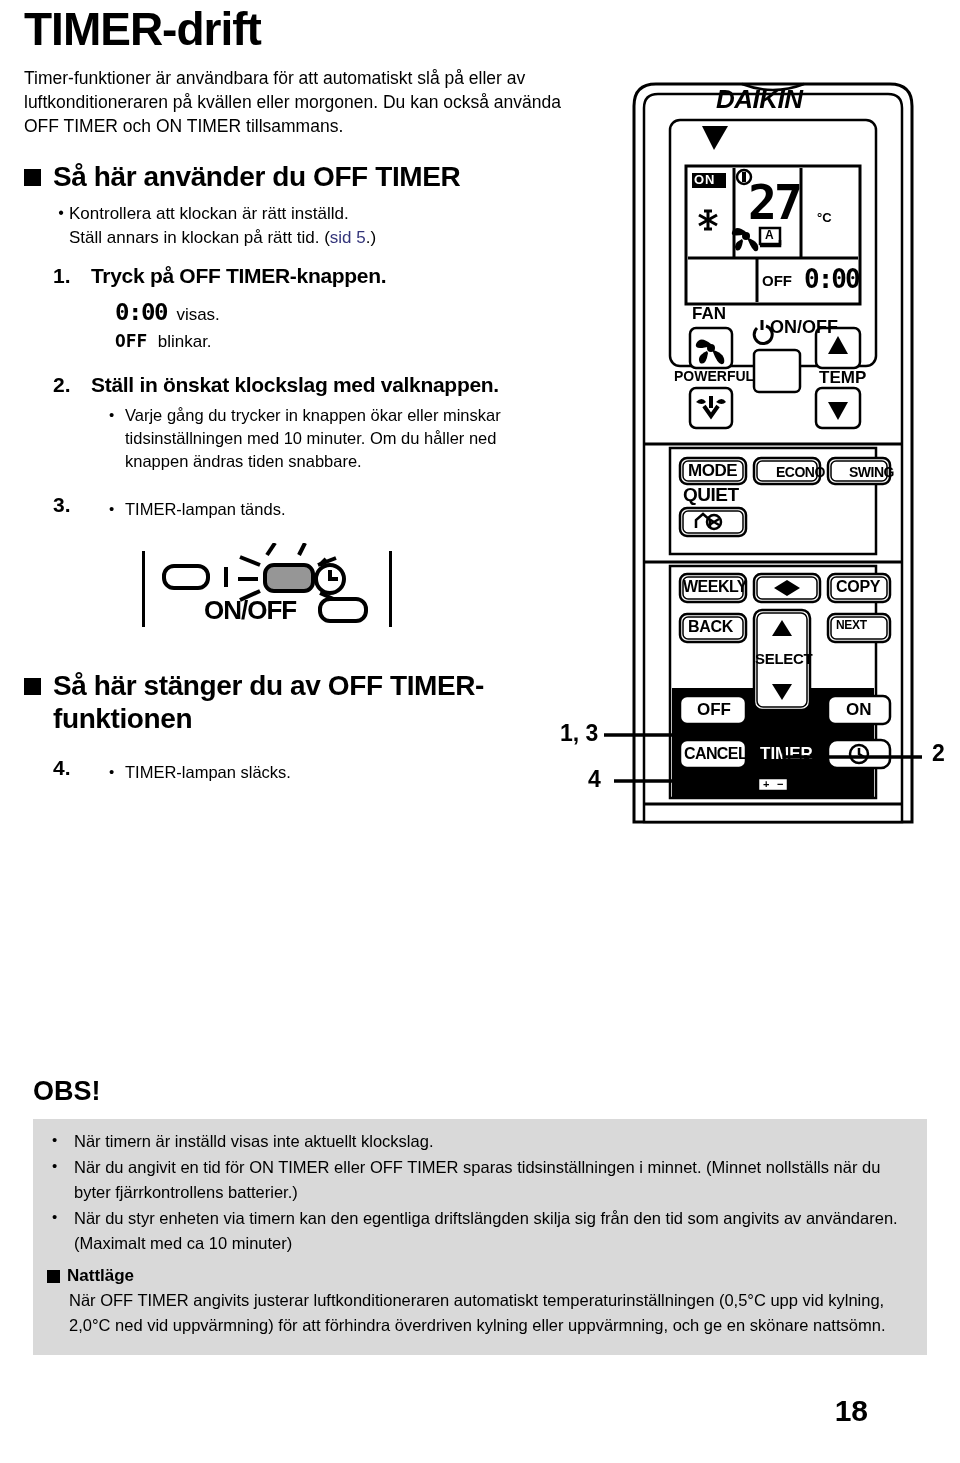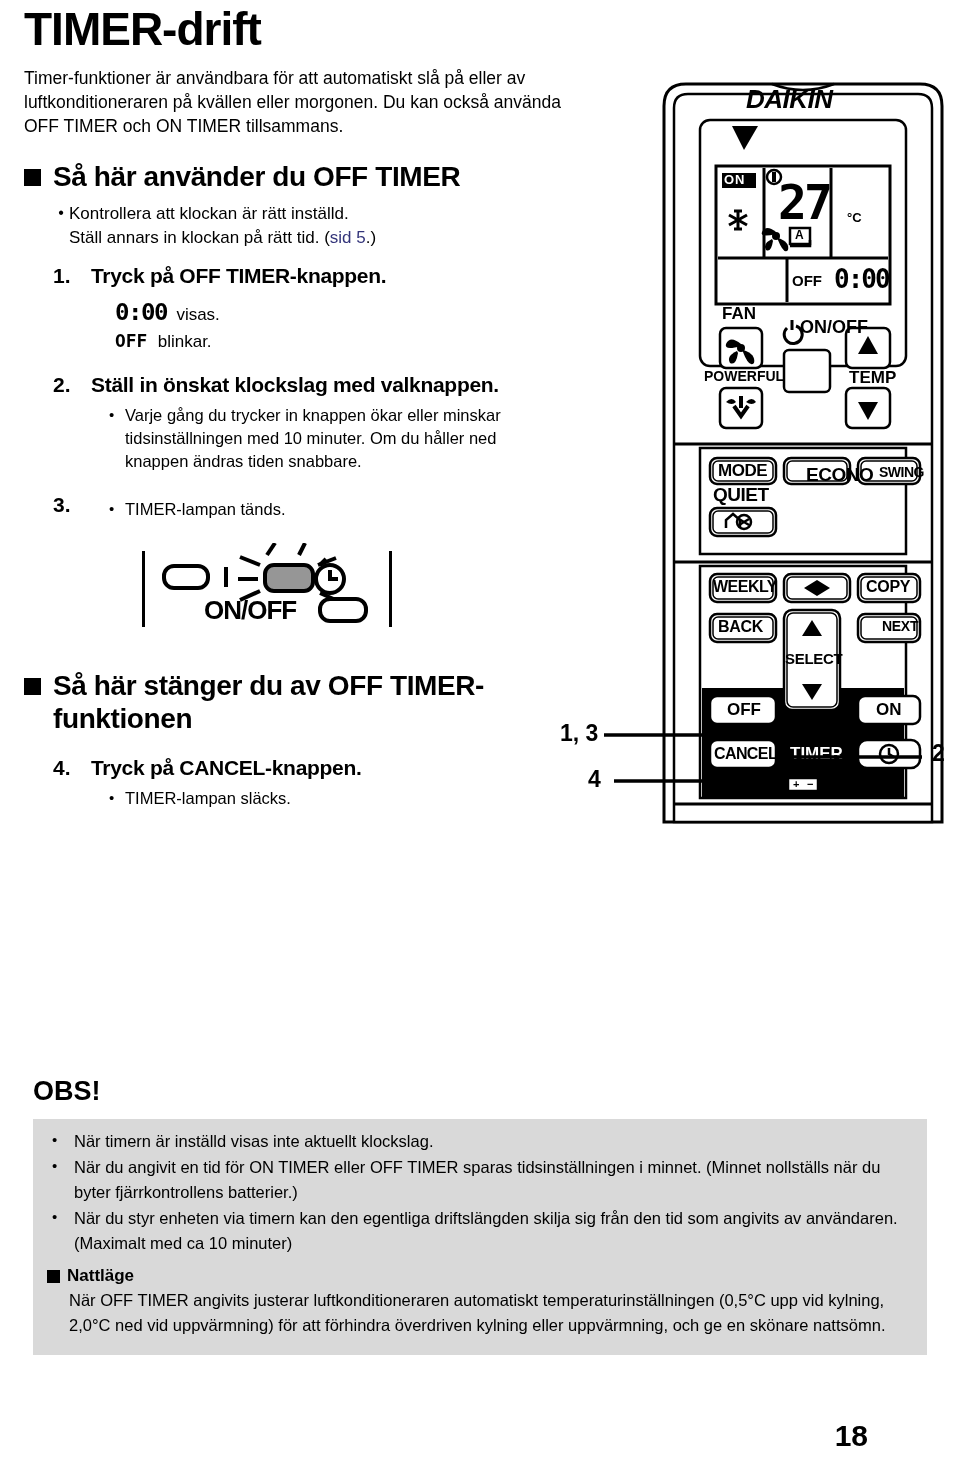--- a/index.html
+++ b/index.html
@@ -60,41 +60,41 @@
   .lcd-glyph.small{font-size:17px;letter-spacing:0px;}
   .lcd-label{font-size:17px;margin-left:12px;}
 
   
   .lamp-wrap{position:relative;margin-top:22px;margin-left:118px;width:250px;height:92px;}
   .lamp-bar{position:absolute;top:8px;width:3px;height:76px;background:#000;}
   .lamp-bar.l{left:0;}
   .lamp-bar.r{right:0;}
 
   
-  .remote{position:absolute;left:654px;top:74px;width:298px;height:752px;text-decoration:underline;}
+  .remote{position:absolute;left:624px;top:74px;width:298px;height:752px;text-decoration:underline;}
 
   
   .callout{position:absolute;font-size:23px;font-weight:bold;}
 
   
   .obs-head{position:absolute;left:33px;top:1076px;font-size:27px;font-weight:bold;}
   .obs-box{
     position:absolute;left:33px;top:1119px;width:894px;
     background:#d9d9d9;padding:10px 14px 16px 14px;box-sizing:border-box;
   }
   .obs-row{display:flex;margin-bottom:1px;}
   .obs-dot{flex:0 0 22px;font-size:15px;line-height:1.52;padding-left:5px;}
   .obs-txt{font-size:16.5px;line-height:1.52;}
 
   .nat-head{display:flex;align-items:center;margin-top:10px;}
   .nat-sq{width:13px;height:13px;background:#000;margin-right:7px;flex:0 0 13px;}
   .nat-title{font-size:17px;font-weight:bold;}
   .nat-body{font-size:16.5px;line-height:1.52;padding-left:22px;margin-top:2px;}
 
-  .page-no{position:absolute;right:28px;bottom:10px;font-size:30px;font-weight:bold;}
+  .page-no{position:absolute;right:28px;bottom:35px;font-size:30px;font-weight:bold;}
 </style>
 </head>
 <body>
 
 <div class="page">
 
   <div class="left-col">
 
     <h1 class="title">TIMER-drift</h1>
 
@@ -189,21 +189,20 @@
 
     <div class="sec-head" style="margin-top:34px;">
       <div class="sq"></div>
       <div class="txt">Så här stänger du av OFF TIMER-funktionen</div>
     </div>
 
     <div style="padding-left:29px;">
       <div class="step" style="margin-top:20px;">
         <div class="step-num">4.</div>
         <div class="step-body">
-          <div class="step-title">Tryck på CANCEL-knappen.</div>
           <div class="sub-bullets">
             <div class="sub-row">
               <div class="sub-dot">•</div>
               <div class="sub-txt">TIMER-lampan släcks.</div>
             </div>
           </div>
         </div>
       </div>
     </div>
   </div>
@@ -364,28 +363,28 @@
 
     <div style="position:absolute;left:138px;top:198px;font-size:15px;font-weight:bold;letter-spacing:0px;">OFF</div>
     <div style="position:absolute;left:180px;top:190px;font-family:'DejaVu Sans Mono',monospace;font-size:26px;font-weight:bold;letter-spacing:-2px;">0:00</div>
 
     <div style="position:absolute;left:68px;top:230px;font-size:17px;font-weight:bold;">FAN</div>
     <div style="position:absolute;left:50px;top:294px;font-size:14px;font-weight:bold;text-align:center;">POWERFUL</div>
     <div style="position:absolute;left:146px;top:243px;font-size:18px;font-weight:bold;">ON/OFF</div>
     <div style="position:absolute;left:195px;top:294px;font-size:17px;font-weight:bold;">TEMP</div>
 
     <div style="position:absolute;left:64px;top:387px;font-size:17px;font-weight:bold;letter-spacing:-0.5px;">MODE</div>
-    <div style="position:absolute;left:152px;top:390px;font-size:19px;font-weight:bold;letter-spacing:-0.5px;">ECONO</div>
+    <div style="position:absolute;left:152px;top:390px;font-size:14px;font-weight:bold;letter-spacing:-0.5px;">ECONO</div>
     <div style="position:absolute;left:225px;top:390px;font-size:14px;font-weight:bold;letter-spacing:-0.5px;">SWING</div>
     <div style="position:absolute;left:59px;top:410px;font-size:19px;font-weight:bold;letter-spacing:-0.5px;">QUIET</div>
 
     <div style="position:absolute;left:59px;top:504px;font-size:16px;font-weight:bold;letter-spacing:-0.5px;">WEEKLY</div>
     <div style="position:absolute;left:212px;top:504px;font-size:16px;font-weight:bold;letter-spacing:-0.3px;">COPY</div>
     <div style="position:absolute;left:64px;top:544px;font-size:16px;font-weight:bold;letter-spacing:-0.3px;">BACK</div>
-    <div style="position:absolute;left:212px;top:544px;font-size:14px;font-weight:bold;letter-spacing:-0.3px;margin-left:16px;">NEXT</div>
+    <div style="position:absolute;left:212px;top:544px;font-size:12px;font-weight:bold;letter-spacing:-0.3px;">NEXT</div>
     <div style="position:absolute;left:131px;top:576px;width:54px;text-align:center;font-size:15px;font-weight:bold;letter-spacing:-0.3px;">SELECT</div>
 
     <div style="position:absolute;left:73px;top:626px;font-size:17px;font-weight:bold;">OFF</div>
     <div style="position:absolute;left:222px;top:626px;font-size:17px;font-weight:bold;">ON</div>
     <div style="position:absolute;left:60px;top:671px;font-size:16px;font-weight:bold;letter-spacing:-0.6px;">CANCEL</div>
     <div style="position:absolute;left:136px;top:670px;font-size:17px;font-weight:bold;color:#fff;">TIMER</div>
     <div style="position:absolute;left:139px;top:704px;font-size:11px;font-weight:bold;">+</div>
     <div style="position:absolute;left:153px;top:704px;font-size:11px;font-weight:bold;">−</div>
   </div>
 

